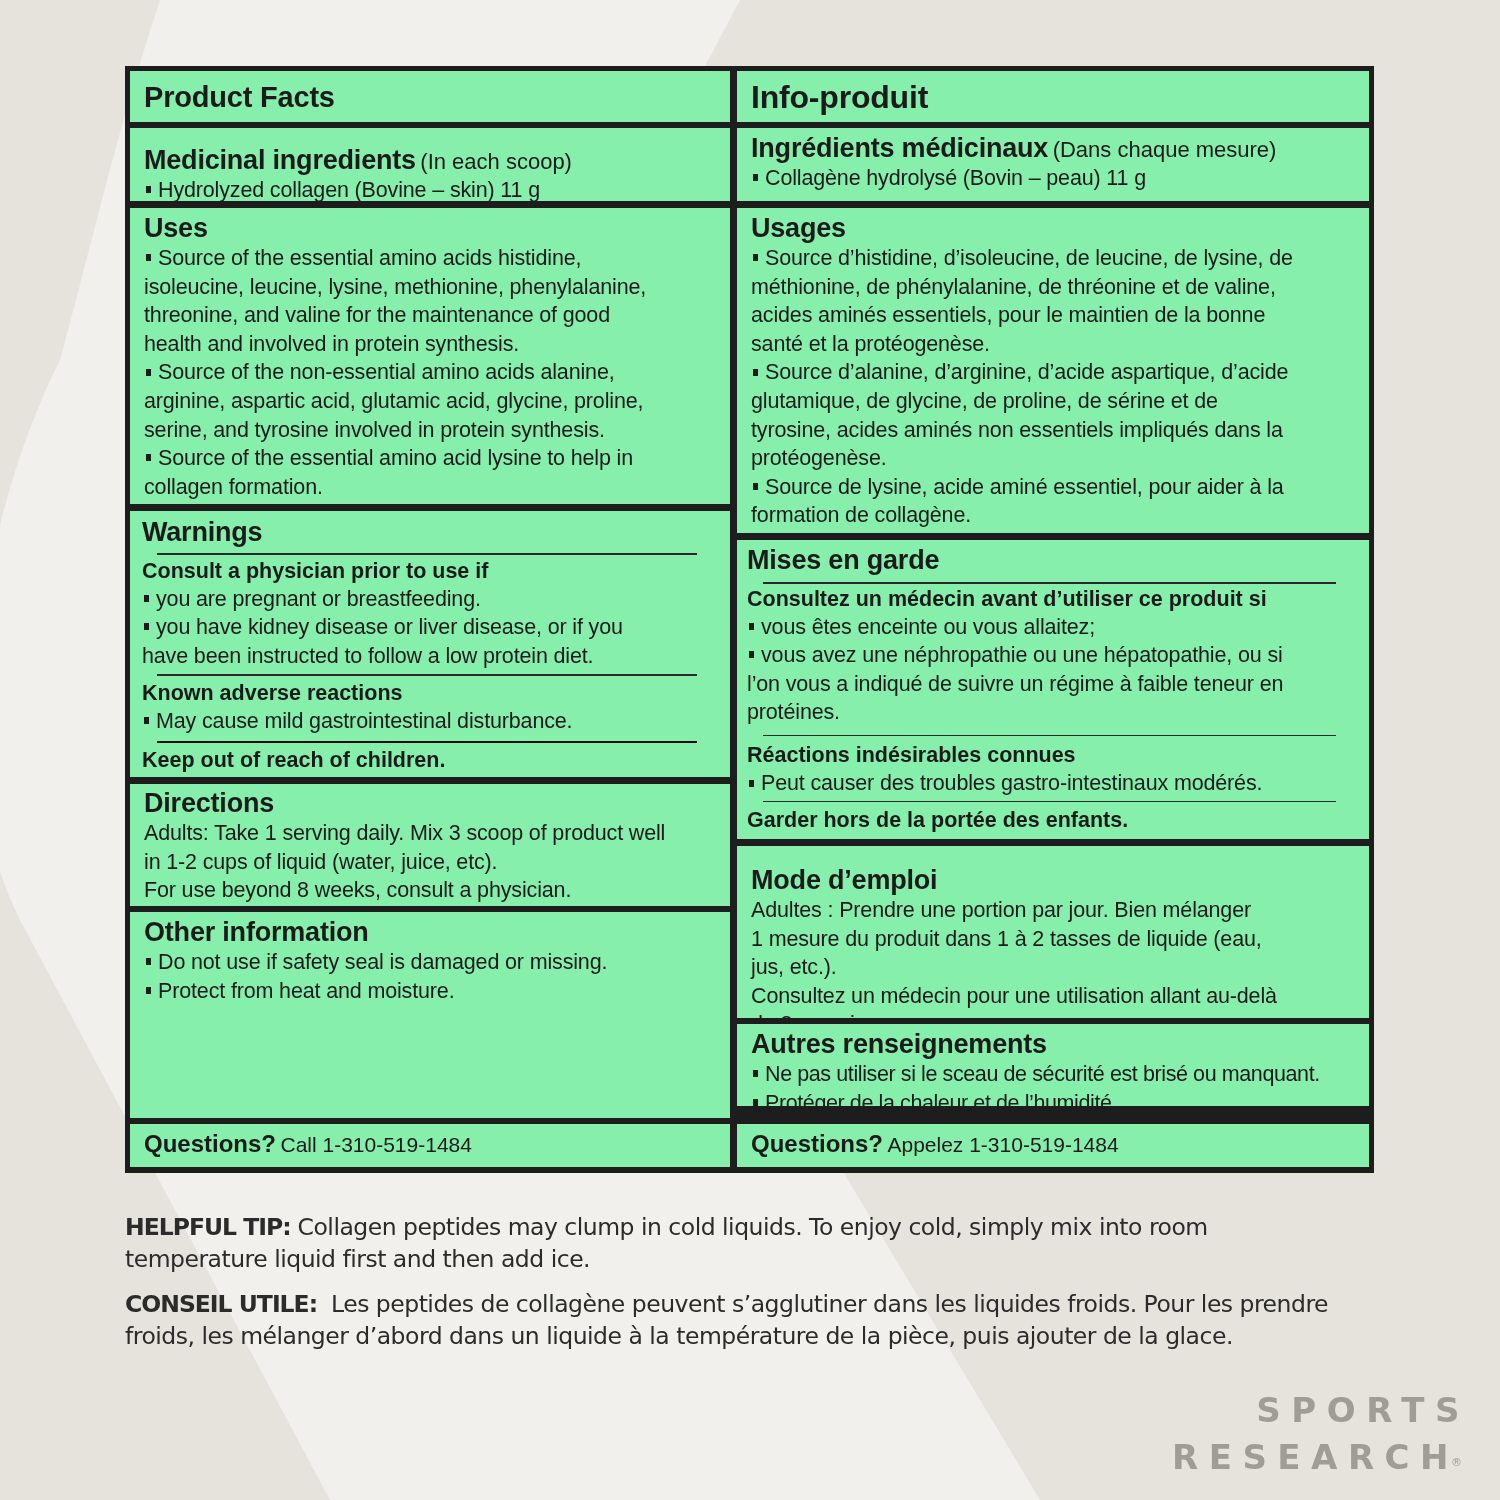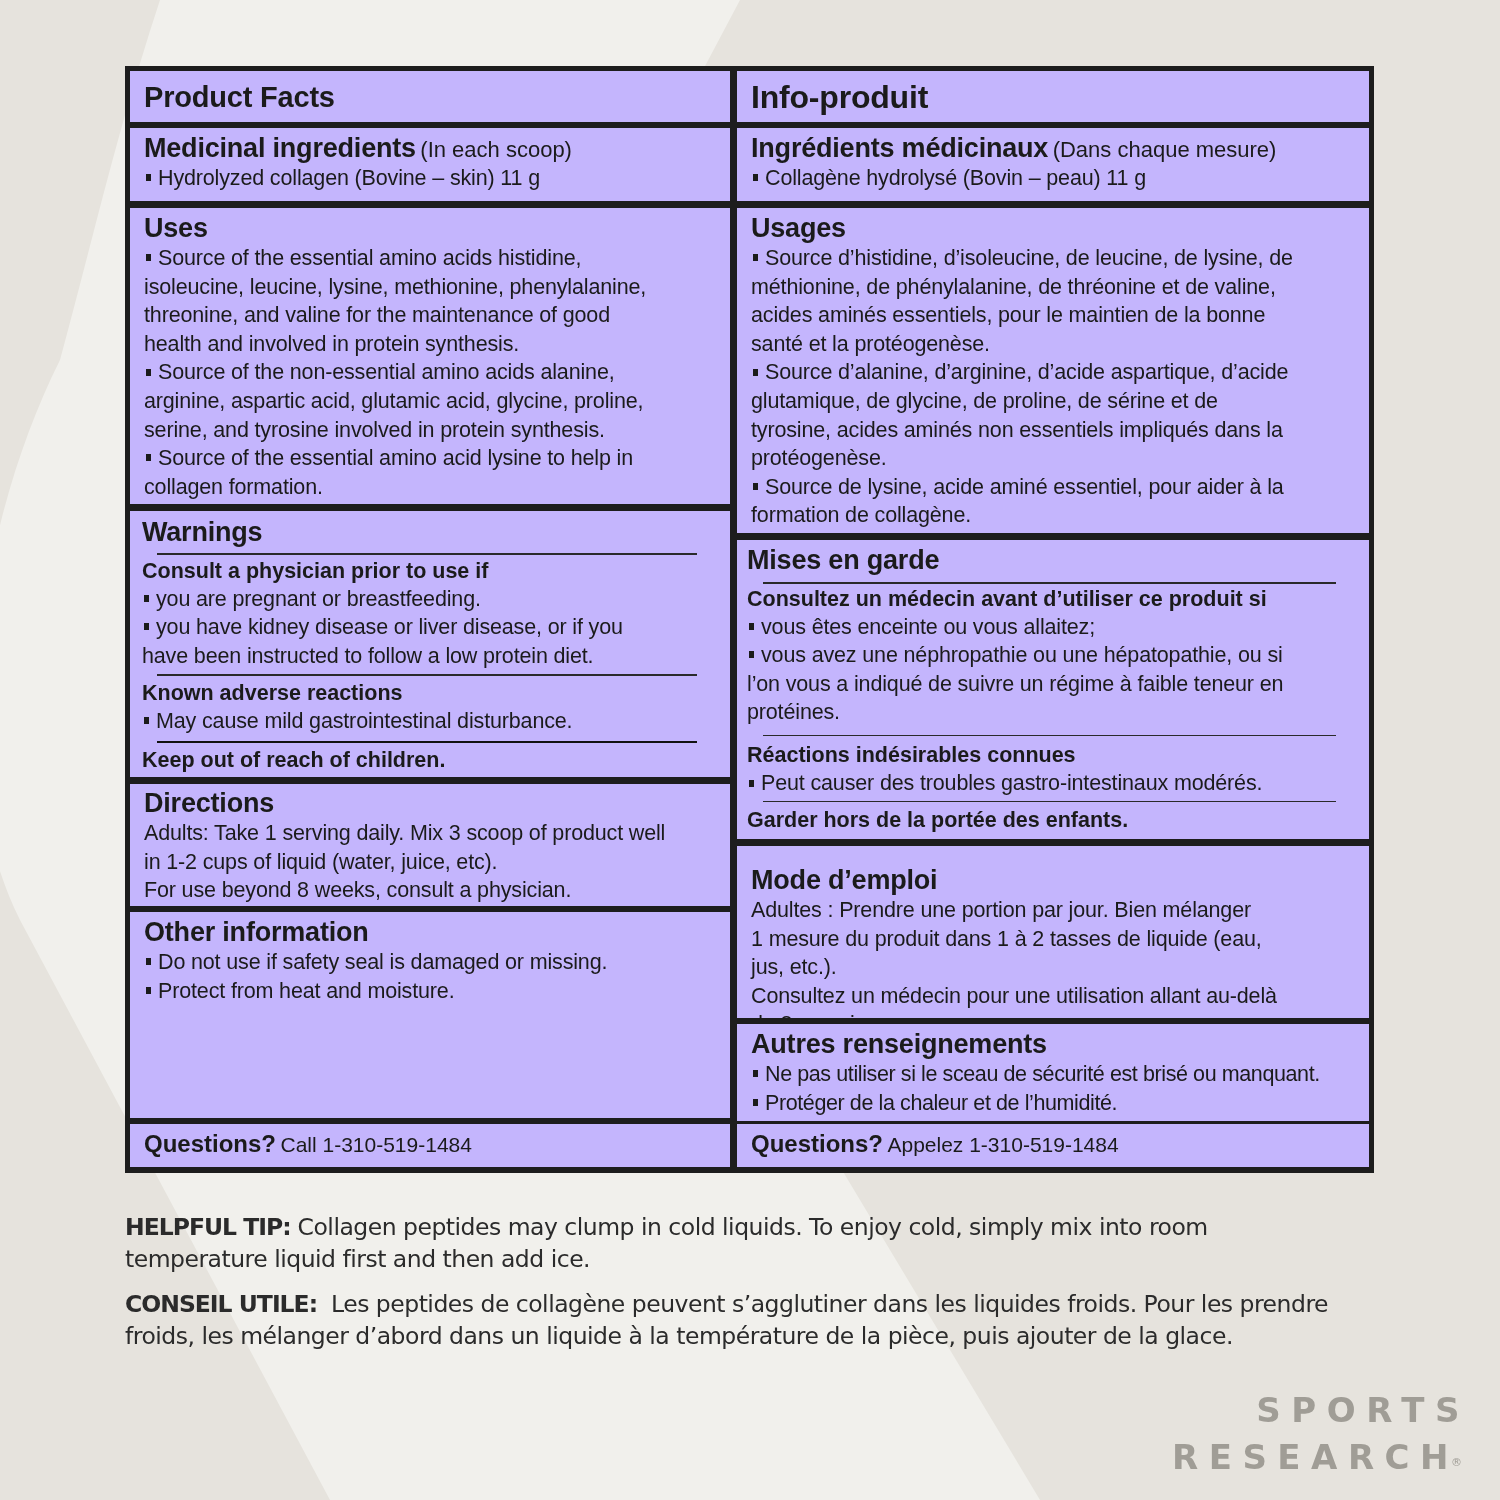--- a/index.html
+++ b/index.html
@@ -21,21 +21,21 @@
     background: #1d1d1d;
     z-index: 1;
   }
   .col {
     position: absolute; top: 0; bottom: 0;
   }
   .col-en { left: 0; width: 608px; }
   .col-fr { left: 608px; width: 641px; }
   .cell {
     position: absolute;
-    background: #c4b5fd;
+    background: #86efac;
     padding: 0 14px;
     overflow: hidden;
   }
   .col-en .cell { left: 5px; right: 3px; }
   .col-fr .cell { left: 4px; right: 5px; }
   .heading {
     font-weight: bold;
     font-size: 27px;
     line-height: 32px;
     letter-spacing: -0.2px;
@@ -102,21 +102,21 @@
   <path d="M160 0 L740 0 L650 170 C560 330 520 400 520 560 C520 760 680 900 830 1150 L1040 1500 L330 1500 L20 920 C-60 760 -20 520 60 360 C90 250 120 120 160 0 Z" fill="#f1f0ec"></path>
 </svg>
 
 <div class="facts-table">
 
   <div class="col col-en">
     <div class="cell" style="top:5px;height:51px;padding-top:10px;">
       <div class="heading" style="font-size:29px;">Product Facts</div>
     </div>
 
-    <div class="cell" style="top:62px;height:73px;padding-top:4px;">
+    <div class="cell" style="top:62px;height:73px;padding-top:16px;">
       <div>
         <span class="heading">Medicinal ingredients</span>
         <span class="sub-note">(In each scoop)</span>
       </div>
       <div class="body-text bullet">Hydrolyzed collagen (Bovine – skin) 11 g</div>
     </div>
 
     <div class="cell" style="top:142px;height:296px;padding-top:4px;">
       <div class="heading">Uses</div>
       <div class="body-text">
@@ -221,21 +221,21 @@
       <div class="heading">Mode d’emploi</div>
       <div class="body-text">
         <div>Adultes : Prendre une portion par jour. Bien mélanger</div>
         <div>1 mesure du produit dans 1 à 2 tasses de liquide (eau,</div>
         <div>jus, etc.).</div>
         <div>Consultez un médecin pour une utilisation allant au-delà</div>
         <div>de 8 semaines.</div>
       </div>
     </div>
 
-    <div class="cell" style="top:958px;height:97px;padding-top:4px;padding-right:2px;">
+    <div class="cell" style="top:958px;height:82px;padding-top:4px;padding-right:2px;">
       <div class="heading">Autres renseignements</div>
       <div class="body-text" style="letter-spacing:-0.4px;">
         <div class="bullet">Ne pas utiliser si le sceau de sécurité est brisé ou manquant.</div>
         <div class="bullet">Protéger de la chaleur et de l’humidité.</div>
       </div>
     </div>
 
     <div class="cell" style="top:1058px;height:43px;padding-top:6px;">
       <span class="q-bold">Questions?</span>
       <span class="q-normal">Appelez 1-310-519-1484</span>

